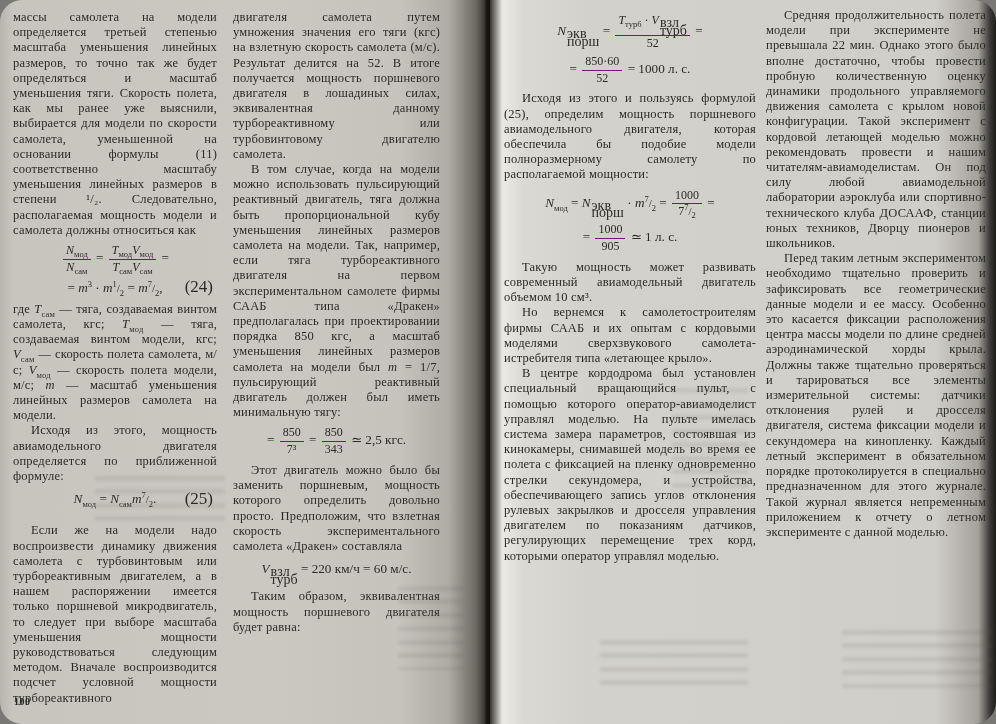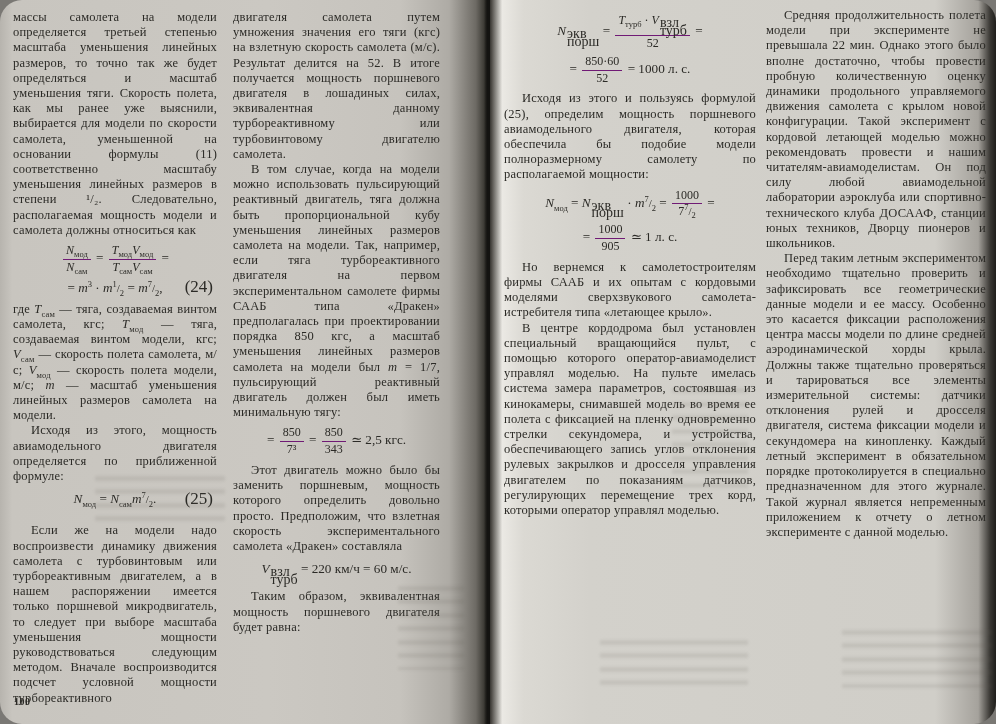--- a/index.html
+++ b/index.html
@@ -118,20 +118,21 @@
       <div class="fline">= <span class="frac"><span class="fnum">850·60</span><span class="fden">52</span></span> = 1000 л. с.</div>
     </div>
     <p>Исходя из этого и пользуясь формулой (25), определим мощность поршневого авиамодельного двигателя, которая обеспечила бы подобие модели полноразмерному самолету по располагаемой мощности:</p>
     <div class="fml">
       <div class="fline"><span class="var">N</span><sub>мод</sub> = <span class="var">N</span><span class="supsub">
             <span class="ss-top">экв</span>
             <span class="ss-bot">порш</span>
           </span> · <span class="var">m</span><sup>7</sup><span class="xsl">/</span><sub>2</sub> = <span class="frac"><span class="fnum">1000</span><span class="fden">7<sup>7</sup><span class="xsl">/</span><sub>2</sub></span></span> =</div>
       <div class="fline">= <span class="frac"><span class="fnum">1000</span><span class="fden">905</span></span> ≃ 1 л. с.</div>
     </div>
+    <p>Такую мощность может развивать современный авиамодельный двигатель объемом 10 см³.</p>
     <p>Но вернемся к самолетостроителям фирмы СААБ и их опытам с кордовыми моделями сверхзвукового самолета-истребителя типа «летающее крыло».</p>
     <p>В центре кордодрома был установлен специальный вращающийся пульт, с помощью которого оператор-авиамоделист управлял моделью. На пульте имелась система замера параметров, состоявшая из кинокамеры, снимавшей модель во время ее полета с фиксацией на пленку одновременно стрелки секундомера, и устройства, обеспечивающего запись углов отклонения рулевых закрылков и дросселя управления двигателем по показаниям датчиков, регулирующих перемещение трех корд, которыми оператор управлял моделью.</p>
   </div>
 
   <div class="col" id="col4">
     <p>Средняя продолжительность полета модели при эксперименте не превышала 22 мин. Однако этого было вполне достаточно, чтобы провести пробную количественную оценку динамики продольного управляемого движения самолета с крылом новой конфигурации. Такой эксперимент с кордовой летающей моделью можно рекомендовать провести и нашим читателям-авиамоделистам. Он под силу любой авиамодельной лаборатории аэроклуба или спортивно-технического клуба ДОСААФ, станции юных техников, Дворцу пионеров и школьников.</p>
     <p>Перед таким летным экспериментом необходимо тщательно проверить и зафиксировать все геометрические данные модели и ее массу. Особенно это касается фиксации расположения центра массы модели по длине средней аэродинамической хорды крыла. Должны также тщательно проверяться и тарироваться все элементы измерительной системы: датчики отклонения рулей и дросселя двигателя, система фиксации модели и секундомера на кинопленку. Каждый летный эксперимент в обязательном порядке протоколируется в специально предназначенном для этого журнале. Такой журнал является непременным приложением к отчету о летном эксперименте с данной моделью.</p>
   </div>
 
   <div class="pagenum">100</div>

